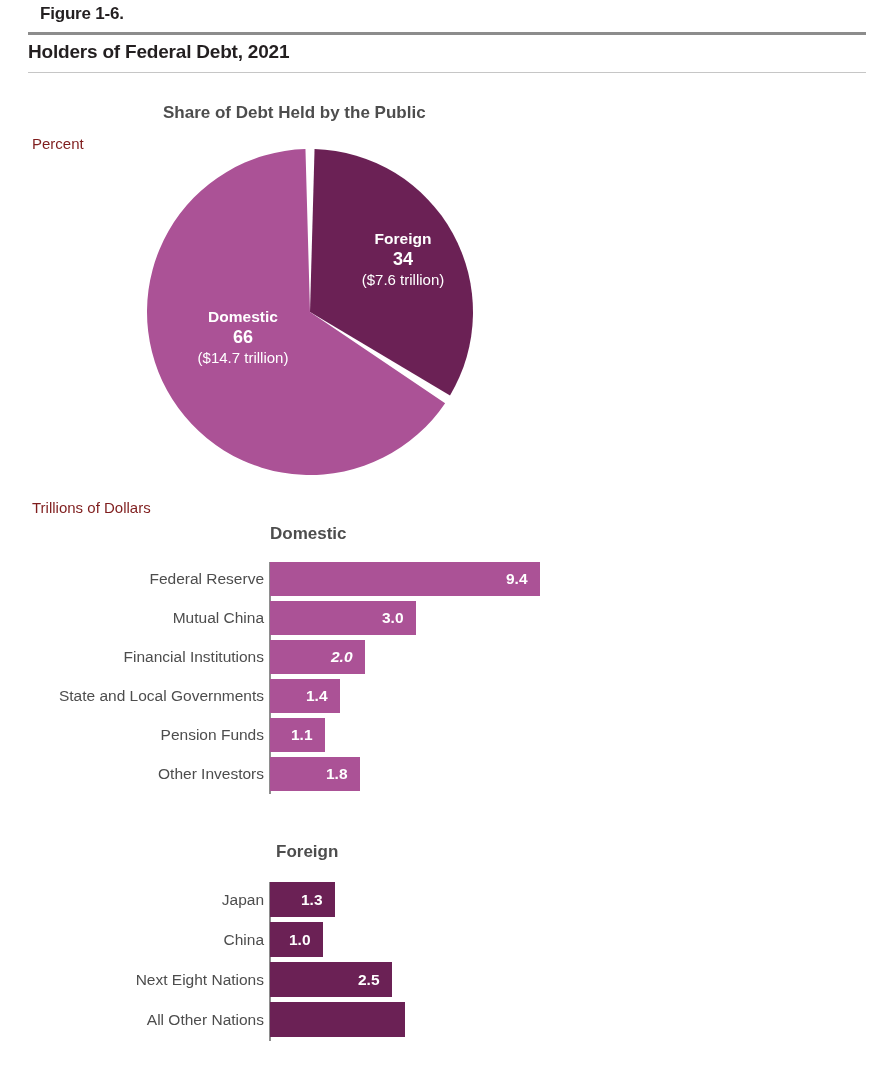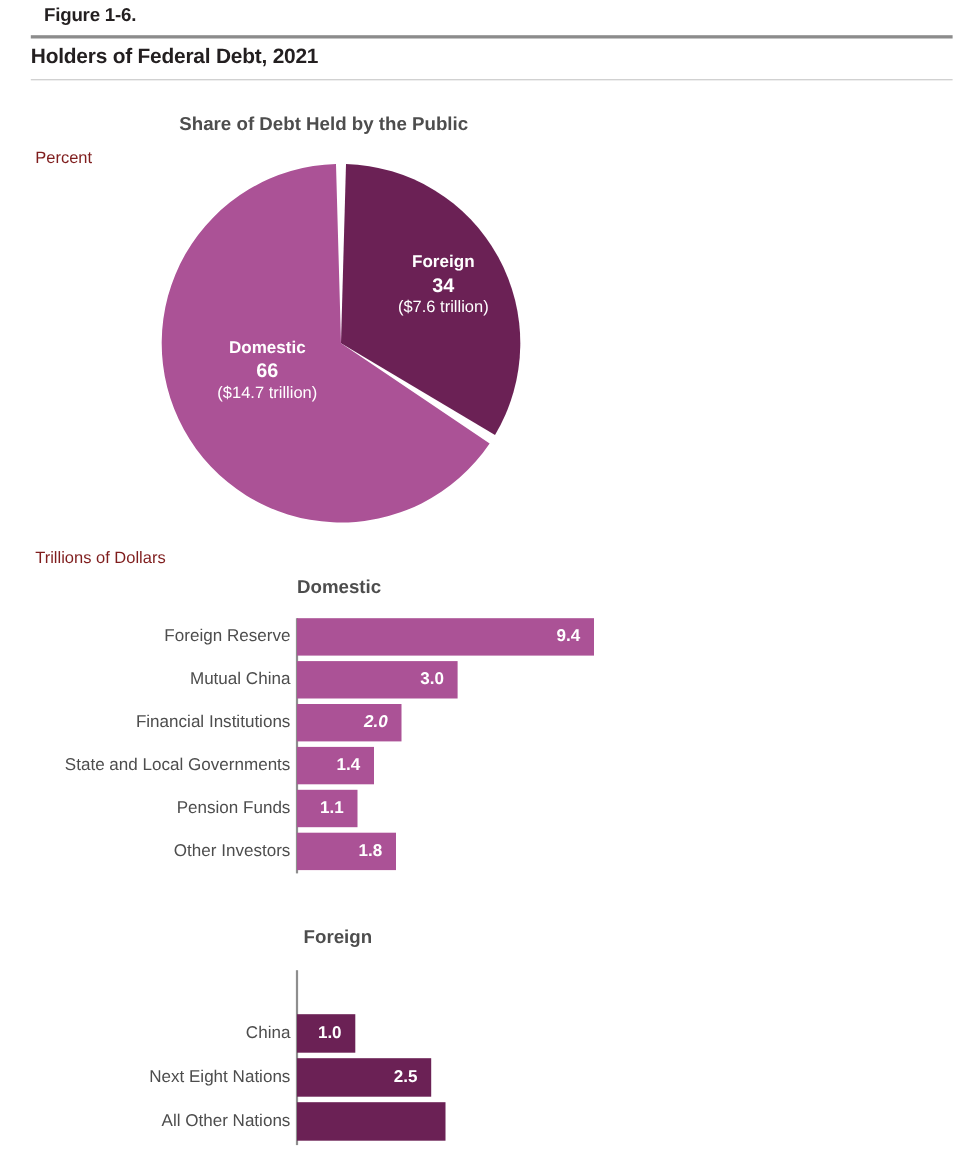--- a/index.html
+++ b/index.html
@@ -165,21 +165,21 @@
     <div class="pl-amount">($14.7 trillion)</div>
   </div>
 </div>
 
 <div class="axis-caption" style="left:32px; top:499px;">Trillions of Dollars</div>
 
 <div class="panel-title" style="left:270px; top:524px;">Domestic</div>
 <div class="bars" id="domestic-bars" style="top:562px; height:232px;">
   <div class="axis-line" style="left:269px; top:0; height:232px;"></div>
 <div class="bar-row" style="top: 0px; height: 34px;">
-      <div class="bar-label" style="height: 34px; line-height: 34px;">Foreign Reserve</div>
+      <div class="bar-label" style="height: 34px; line-height: 34px;">Federal Reserve</div>
       <div class="bar-rect" style="width: 270px; height: 34px; background: rgb(171, 82, 150);"></div>
       <div class="bar-value" style="height: 34px; line-height: 34px; left: 506px;">9.4</div>
     </div>
     <div class="bar-row" style="top: 39px; height: 34px;">
       <div class="bar-label" style="height: 34px; line-height: 34px;">Mutual China</div>
       <div class="bar-rect" style="width: 146px; height: 34px; background: rgb(171, 82, 150);"></div>
       <div class="bar-value" style="height: 34px; line-height: 34px; left: 382px;">3.0</div>
     </div>
     <div class="bar-row" style="top: 78px; height: 34px;">
       <div class="bar-label" style="height: 34px; line-height: 34px;">Financial Institutions</div>
@@ -199,20 +199,25 @@
     <div class="bar-row" style="top: 195px; height: 34px;">
       <div class="bar-label" style="height: 34px; line-height: 34px;">Other Investors</div>
       <div class="bar-rect" style="width: 90px; height: 34px; background: rgb(171, 82, 150);"></div>
       <div class="bar-value" style="height: 34px; line-height: 34px; left: 326px;">1.8</div>
     </div>
   </div>
 
 <div class="panel-title" style="left:276px; top:842px;">Foreign</div>
 <div class="bars" id="foreign-bars" style="top:882px; height:159px;">
   <div class="axis-line" style="left:269px; top:0; height:159px;"></div>
+<div class="bar-row" style="top: 0px; height: 35px;">
+      <div class="bar-label" style="height: 35px; line-height: 35px;">Japan</div>
+      <div class="bar-rect" style="width: 65px; height: 35px; background: rgb(107, 33, 85);"></div>
+      <div class="bar-value" style="height: 35px; line-height: 35px; left: 301px;">1.3</div>
+    </div>
     <div class="bar-row" style="top: 40px; height: 35px;">
       <div class="bar-label" style="height: 35px; line-height: 35px;">China</div>
       <div class="bar-rect" style="width: 53px; height: 35px; background: rgb(107, 33, 85);"></div>
       <div class="bar-value" style="height: 35px; line-height: 35px; left: 289px;">1.0</div>
     </div>
     <div class="bar-row" style="top: 80px; height: 35px;">
       <div class="bar-label" style="height: 35px; line-height: 35px;">Next Eight Nations</div>
       <div class="bar-rect" style="width: 122px; height: 35px; background: rgb(107, 33, 85);"></div>
       <div class="bar-value" style="height: 35px; line-height: 35px; left: 358px;">2.5</div>
     </div>

